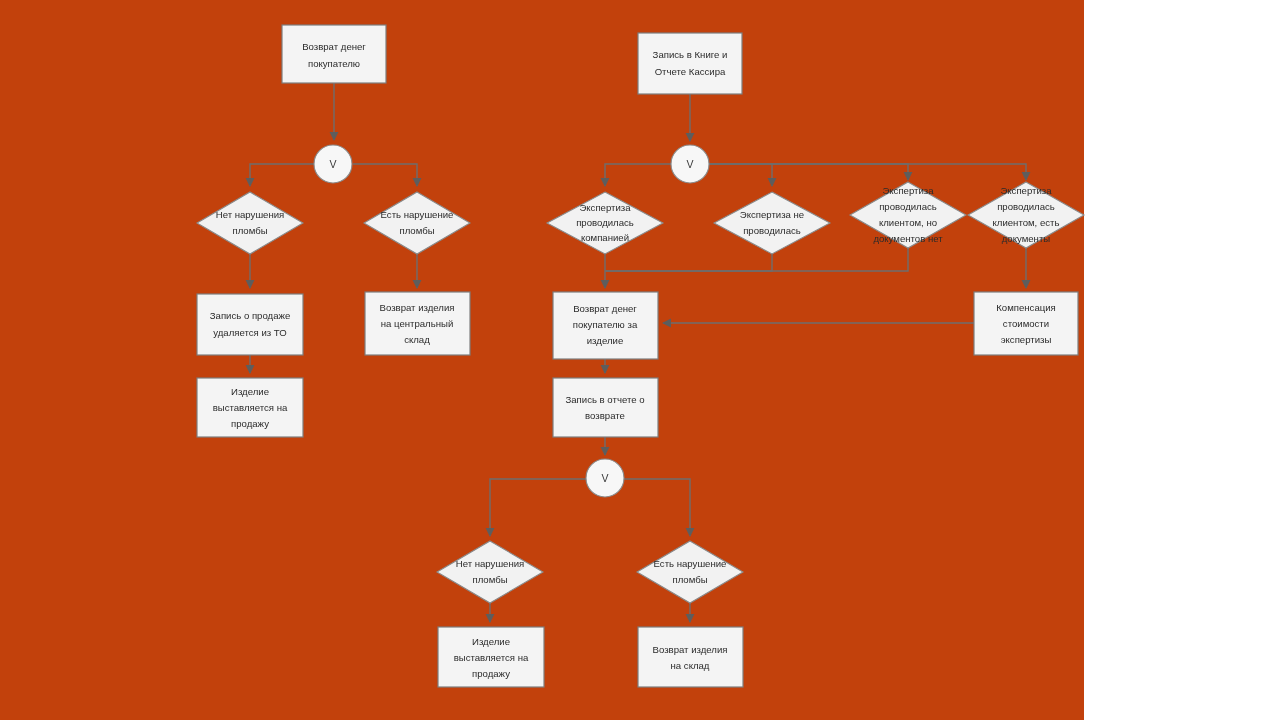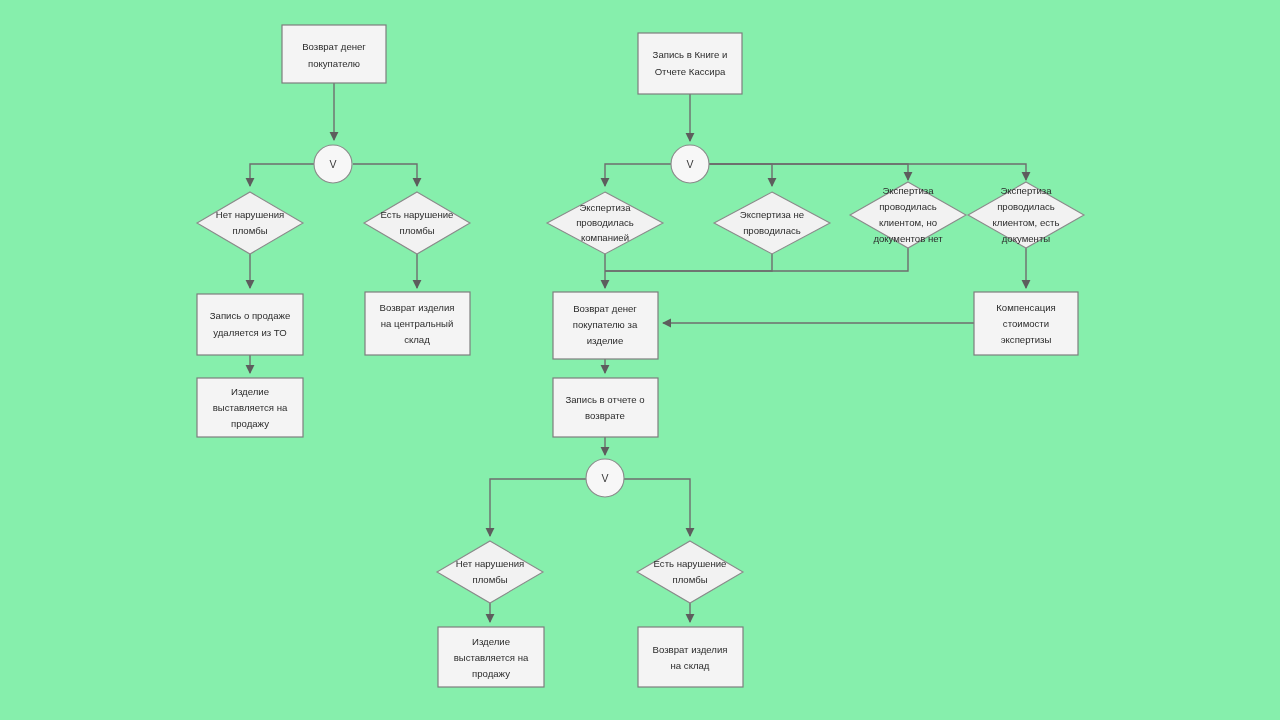--- a/index.html
+++ b/index.html
@@ -8,23 +8,23 @@
     background: #ffffff;
   }
   body {
     width: 1280px;
     height: 720px;
     overflow: hidden;
     font-family: "Liberation Sans", sans-serif;
   }
   #canvas {
     position: relative;
-    width: 1280px;
+    width: 1084px;
     height: 720px;
-    background: #86efac;
+    background: #c2410c;
   }
   svg#flow {
     position: absolute;
     left: 0;
     top: 0;
     width: 1280px;
     height: 720px;
   }
   .node-rect {
     fill: #f4f4f4;

